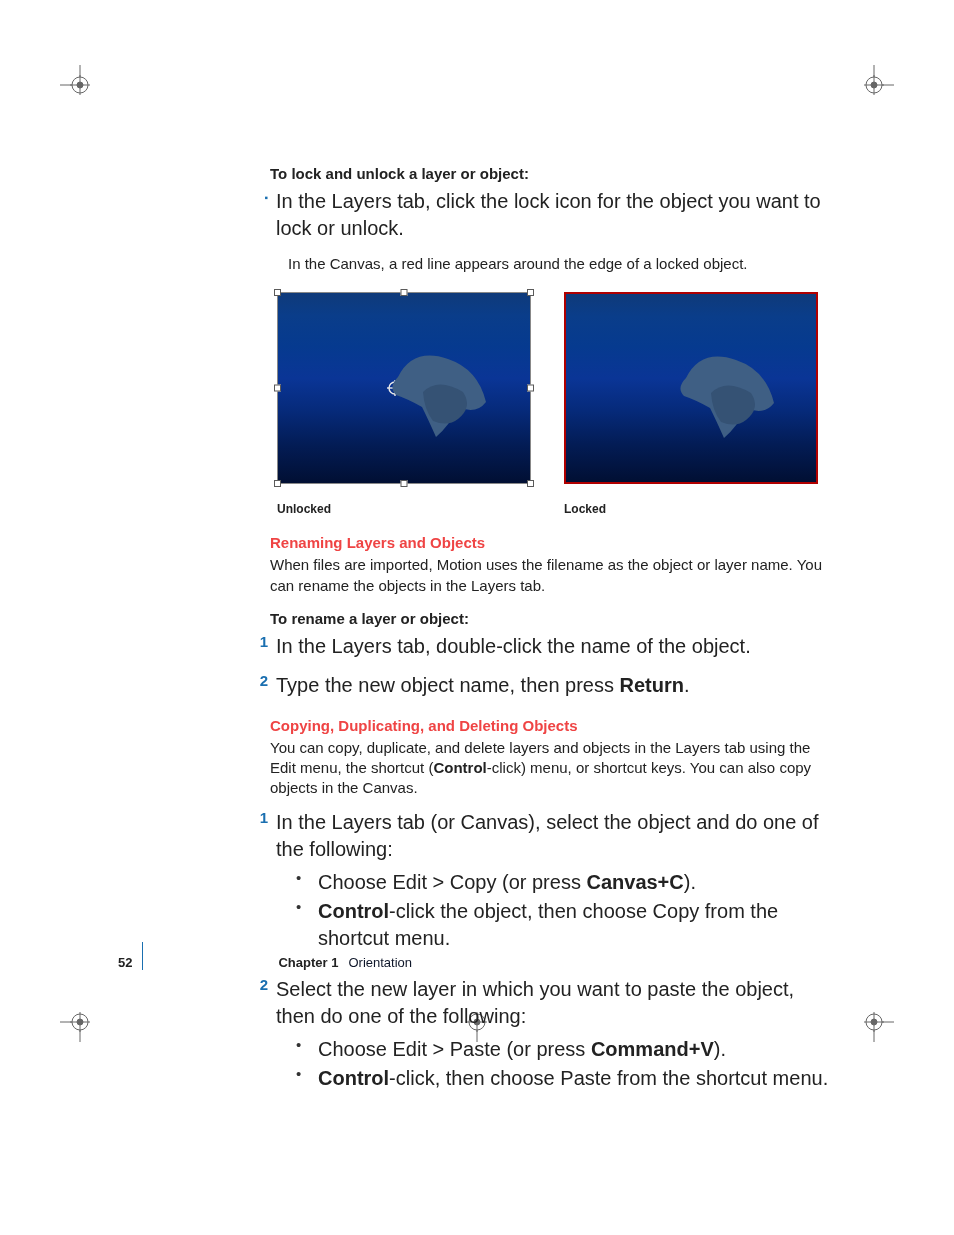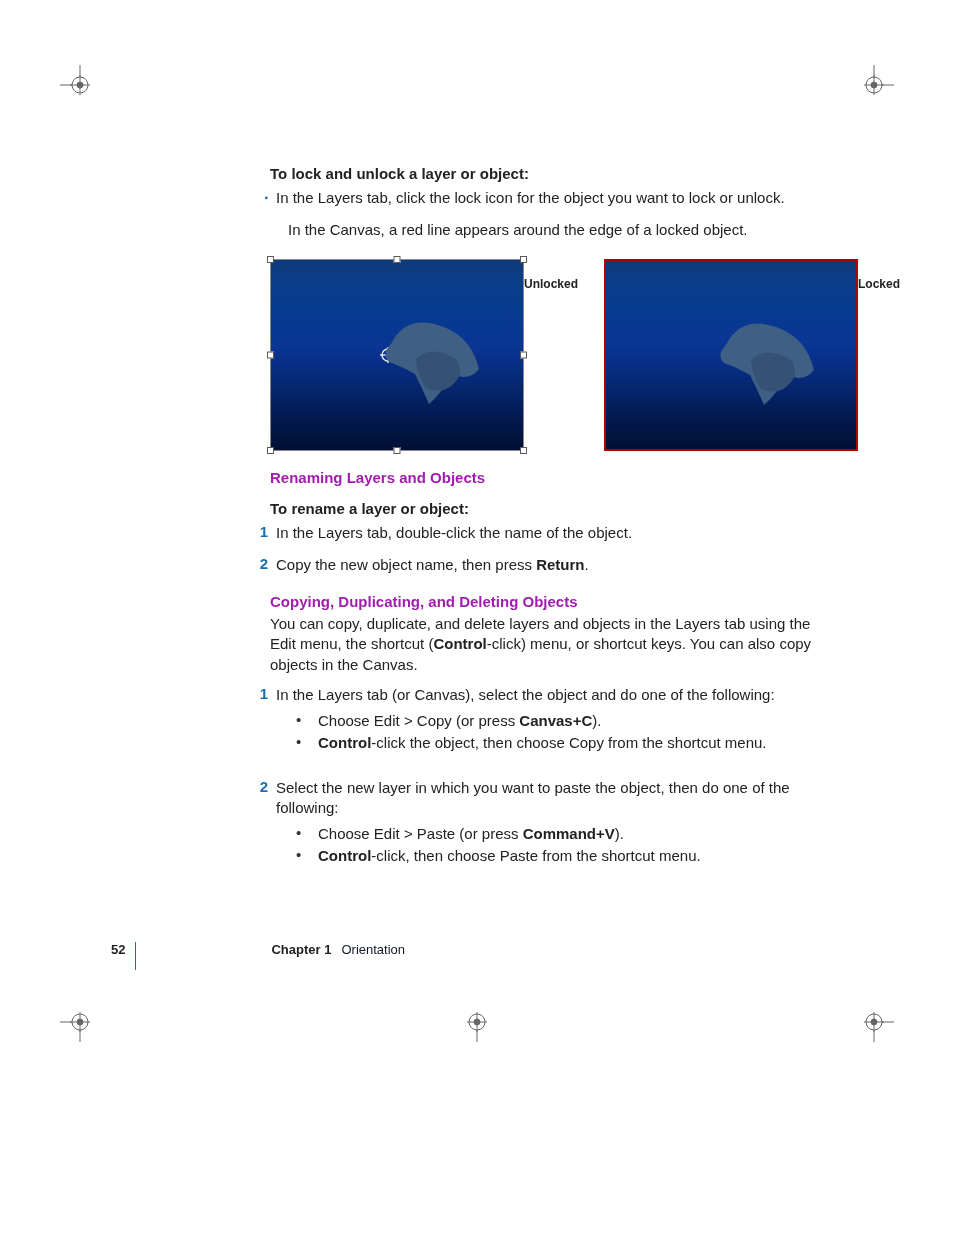--- a/index.html
+++ b/index.html
@@ -61,55 +61,56 @@
     padding-right: 8px;
     font-weight: 600;
   }
   .bullet-row .square {
     color: #1a6fb0;
     font-size: 10px;
     line-height: 20px;
   }
   .bullet-row .txt {
     flex: 1;
-    font-size: 15px;
+    font-size: 20px;
     line-height: 1.35;
   }
   .sub-bullets {
     margin-left: 26px;
     margin-top: 6px;
   }
   .sub-bullets .dot {
     width: 14px;
     flex: 0 0 14px;
     margin-left: 0;
     text-align: left;
     color: #333;
     font-weight: 400;
   }
   .sub-bullets .bullet-row { margin-bottom: 2px;}
   .blue-head {
-    color: #a21caf;
+    color: #ef4444;
     font-weight: 600;
     font-size: 15px;
     margin: 18px 0 4px 0;
   }
   .note-label { font-style: italic; font-weight: 600; }
   .kbd { font-weight: 600; margin-top: 40px; }
 
   
   .img-row {
     display: flex;
     gap: 26px;
     margin: 18px 0 10px 0;
   }
   .thumb-wrap {
     display: flex;
-    flex-direction: row;
+    flex-direction: column;
     align-items: flex-start;
+    margin-left: 7px;
   }
   .thumb {
     width: 254px;
     height: 192px;
     position: relative;
     box-sizing: border-box;
     background: linear-gradient(180deg,#0f3a7a 0%, #0a3d8a 12%, #063a8f 28%, #0a3596 45%, #062a7a 62%, #031c55 80%, #010f33 100%);
     border: 1px solid #888;
   }
   .thumb.locked {
@@ -140,24 +141,24 @@
   .caption {
     font-size: 12px;
     font-weight: 600;
     margin-top: 18px;
   }
 
   
   .footer {
     position: absolute;
     bottom: 122px;
-    left: 111px;
+    left: 118px;
     width: 720px;
     display: flex;
-    align-items: flex-start;
+    align-items: flex-end;
     font-size: 13px;
   }
   .footer .pnum { font-weight: 600; color:#222; }
   .footer .vline {
     width: 1px;
     height: 28px;
     background: #1a6fb0;
     margin: 0 10px 0 10px;
   }
   .footer .spacer { flex: 0 0 125px; }
@@ -280,30 +281,31 @@
               <path d="M20 40 Q35 10 70 22 Q100 32 108 65 Q98 78 80 70 Q72 88 58 100 Q50 82 44 70 Q30 62 18 58 Q10 50 20 40 Z"></path>
               <path d="M45 55 Q60 40 85 55 Q95 70 80 82 Q70 90 55 84 Q46 72 45 55 Z" fill="#355274"></path>
             </g>
           </svg>
         </div>
         <div class="caption">Locked</div>
       </div>
     </div>
 
     <p class="blue-head">Renaming Layers and Objects</p>
+    <p class="body">When files are imported, Motion uses the filename as the object or layer name. You can rename the objects in the Layers tab.</p>
 
     <p class="bold-head" style="margin-top:14px">To rename a layer or object:</p>
     <div class="bullet-row">
       <span class="mark">1</span>
       <span class="txt">In the Layers tab, double-click the name of the object.</span>
     </div>
     <div class="step-gap"></div>
     <div class="bullet-row">
       <span class="mark">2</span>
-      <span class="txt"><span>Copy the new object name, then press </span><span class="kbd">Return</span><span>.</span></span>
+      <span class="txt"><span>Type the new object name, then press </span><span class="kbd">Return</span><span>.</span></span>
     </div>
 
     <p class="blue-head">Copying, Duplicating, and Deleting Objects</p>
     <p class="body"><span>You can copy, duplicate, and delete layers and objects in the Layers tab using the Edit menu, the shortcut (</span><span class="kbd">Control</span><span>-click) menu, or shortcut keys. You can also copy objects in the Canvas.</span></p>
 
     <div class="bullet-row">
       <span class="mark">1</span>
       <span class="txt">In the Layers tab (or Canvas), select the object and do one of the following:</span>
     </div>
     <div class="sub-bullets">

